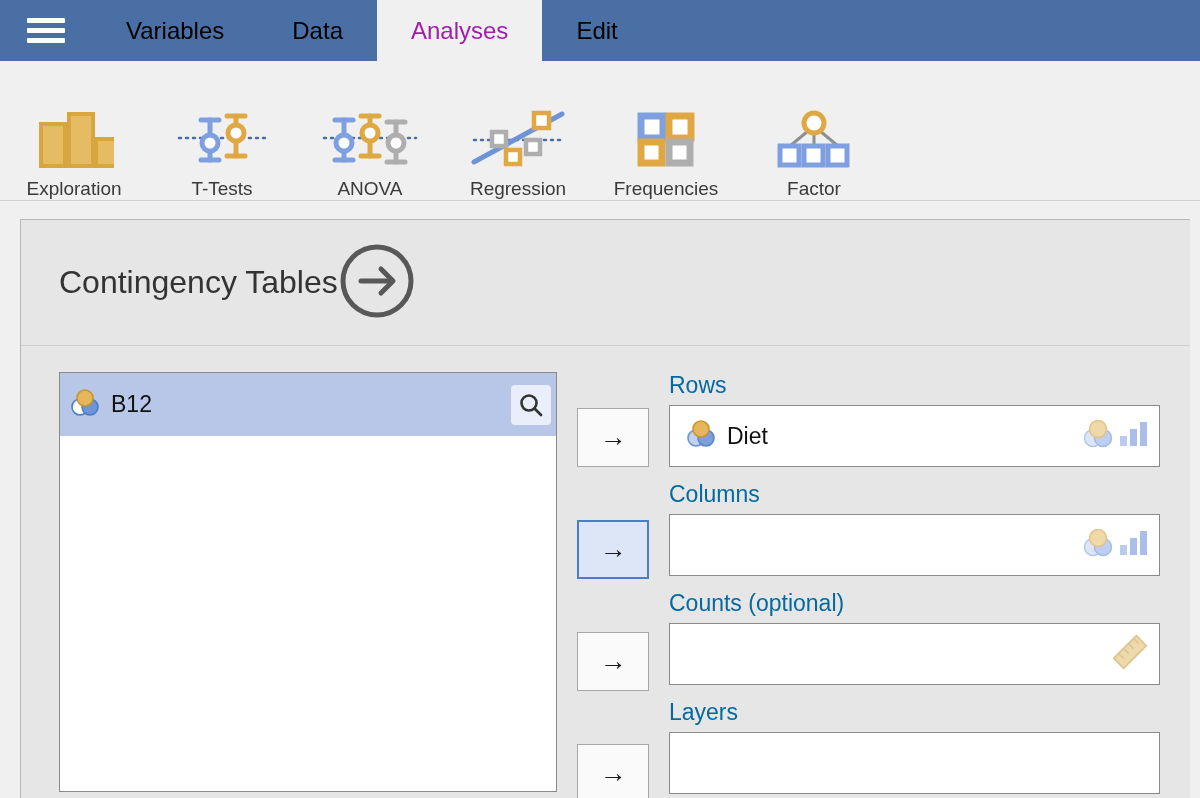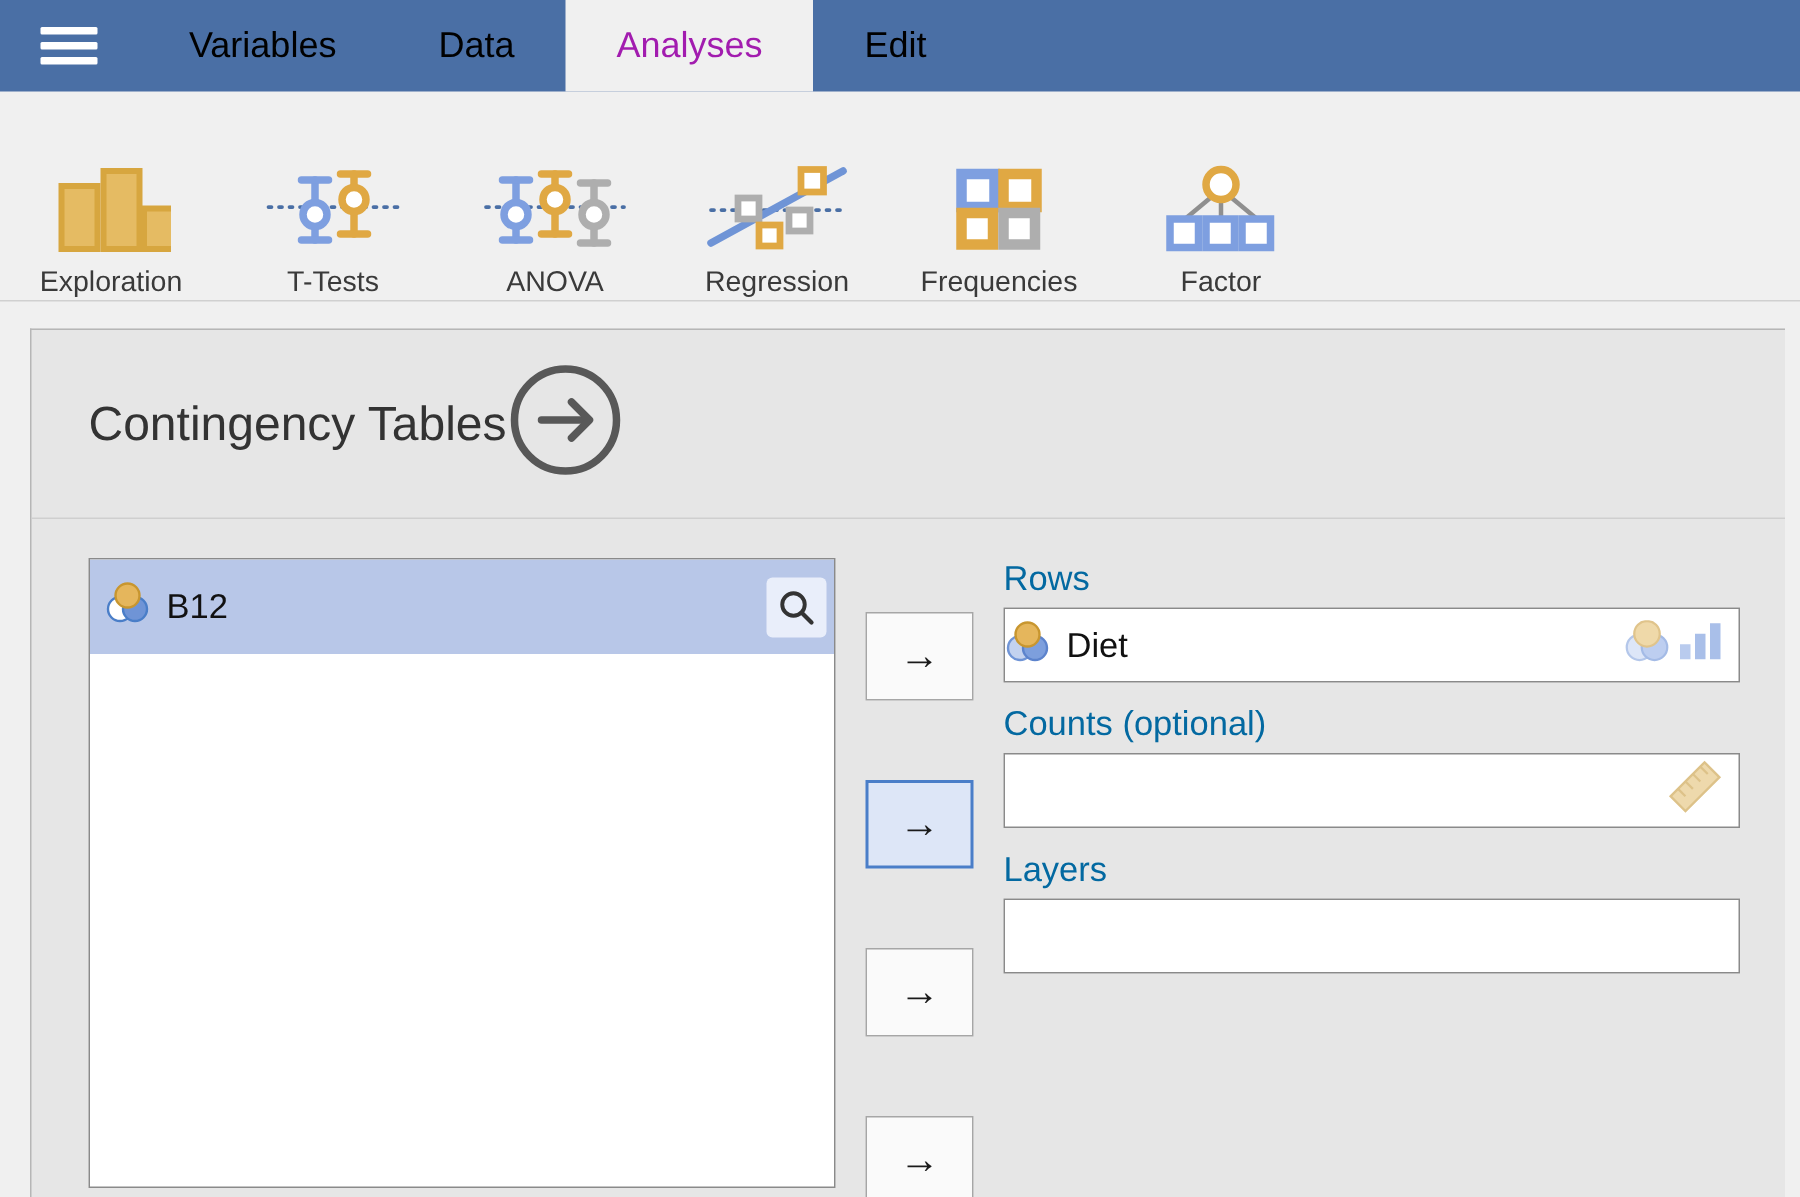--- a/index.html
+++ b/index.html
@@ -173,26 +173,26 @@
     padding-left: 20px;
   }
   .target-group { margin-bottom: 14px; }
   .target-label {
     font-size: 23px;
     color: #0369a1;
     margin-bottom: 6px;
   }
   .target-box {
     position: relative;
-    height: 50px;
+    height: 62px;
     background: #ffffff;
     border: 1px solid #8a8a8a;
     display: flex;
     align-items: center;
-    padding: 0 0;
+    padding: 0 16px;
   }
   .target-box .tname {
     font-size: 23px;
     color: #111111;
     margin-left: 11px;
   }
   .permitted {
     position: absolute;
     right: 10px;
     top: 50%;
@@ -405,20 +405,42 @@
               <svg width="30" height="26" viewBox="0 0 30 26">
                 <rect x="1" y="15" width="7" height="10" fill="#b9cbee"></rect>
                 <rect x="11" y="8" width="7" height="17" fill="#a9bfe9"></rect>
                 <rect x="21" y="1" width="7" height="24" fill="#a9bfe9"></rect>
               </svg>
             </span>
           </span>
         </div>
       </div>
 
+      <div class="target-group">
+        <div class="target-label">Columns</div>
+        <div class="target-box">
+          <span class="tname"></span>
+          <span class="permitted">
+            <span>
+              <svg width="32" height="28" viewBox="0 0 32 28">
+                <circle cx="11" cy="18" r="8.5" fill="#dde6f8" stroke="#b4c7ea" stroke-width="1.5"></circle>
+                <circle cx="21" cy="18" r="8.5" fill="#bdcef0" stroke="#a4bbe6" stroke-width="1.5"></circle>
+                <circle cx="16" cy="9" r="8.5" fill="#efd9a9" stroke="#e0c48b" stroke-width="1.5"></circle>
+              </svg>
+            </span>
+            <span>
+              <svg width="30" height="26" viewBox="0 0 30 26">
+                <rect x="1" y="15" width="7" height="10" fill="#b9cbee"></rect>
+                <rect x="11" y="8" width="7" height="17" fill="#a9bfe9"></rect>
+                <rect x="21" y="1" width="7" height="24" fill="#a9bfe9"></rect>
+              </svg>
+            </span>
+          </span>
+        </div>
+      </div>
 
       <div class="target-group">
         <div class="target-label">Counts (optional)</div>
         <div class="target-box">
           <span class="tname"></span>
           <span class="permitted">
             <span>
               <svg width="38" height="38" viewBox="0 0 38 38">
                 <g transform="rotate(-45 19 19)">
                   <rect x="3" y="12" width="32" height="14" fill="#eed9ac" stroke="#ddc289" stroke-width="1.6"></rect>

